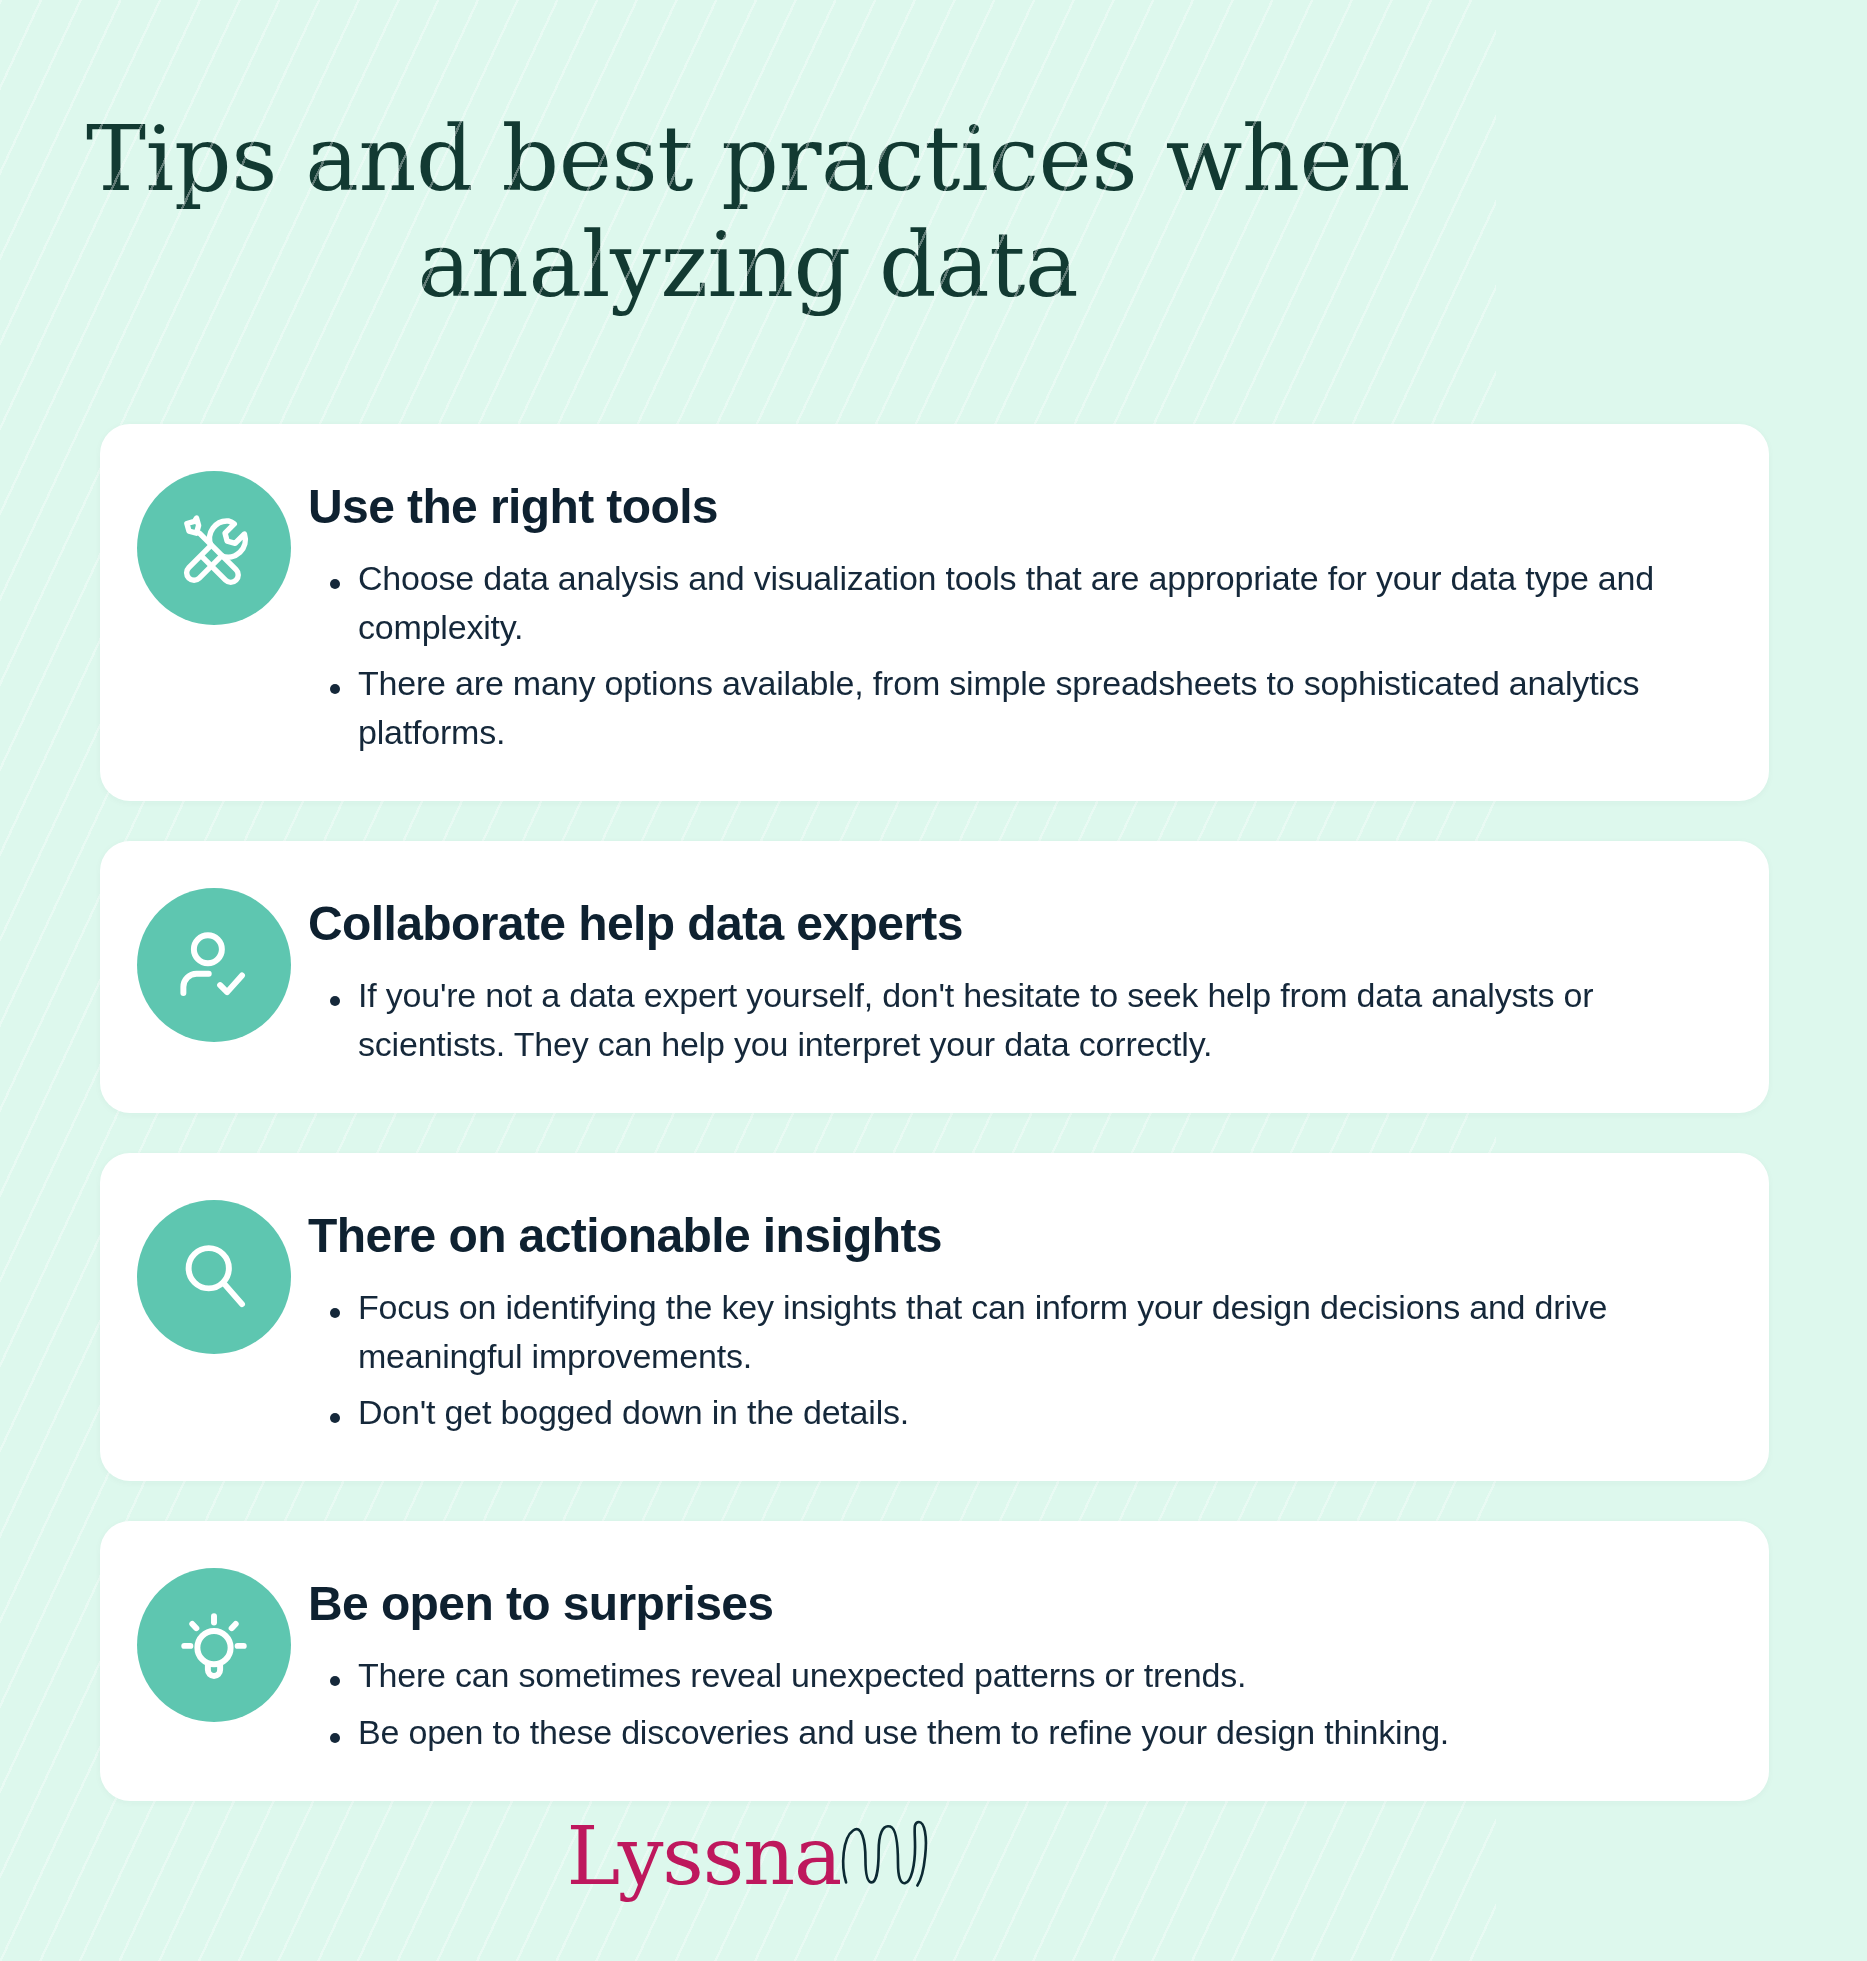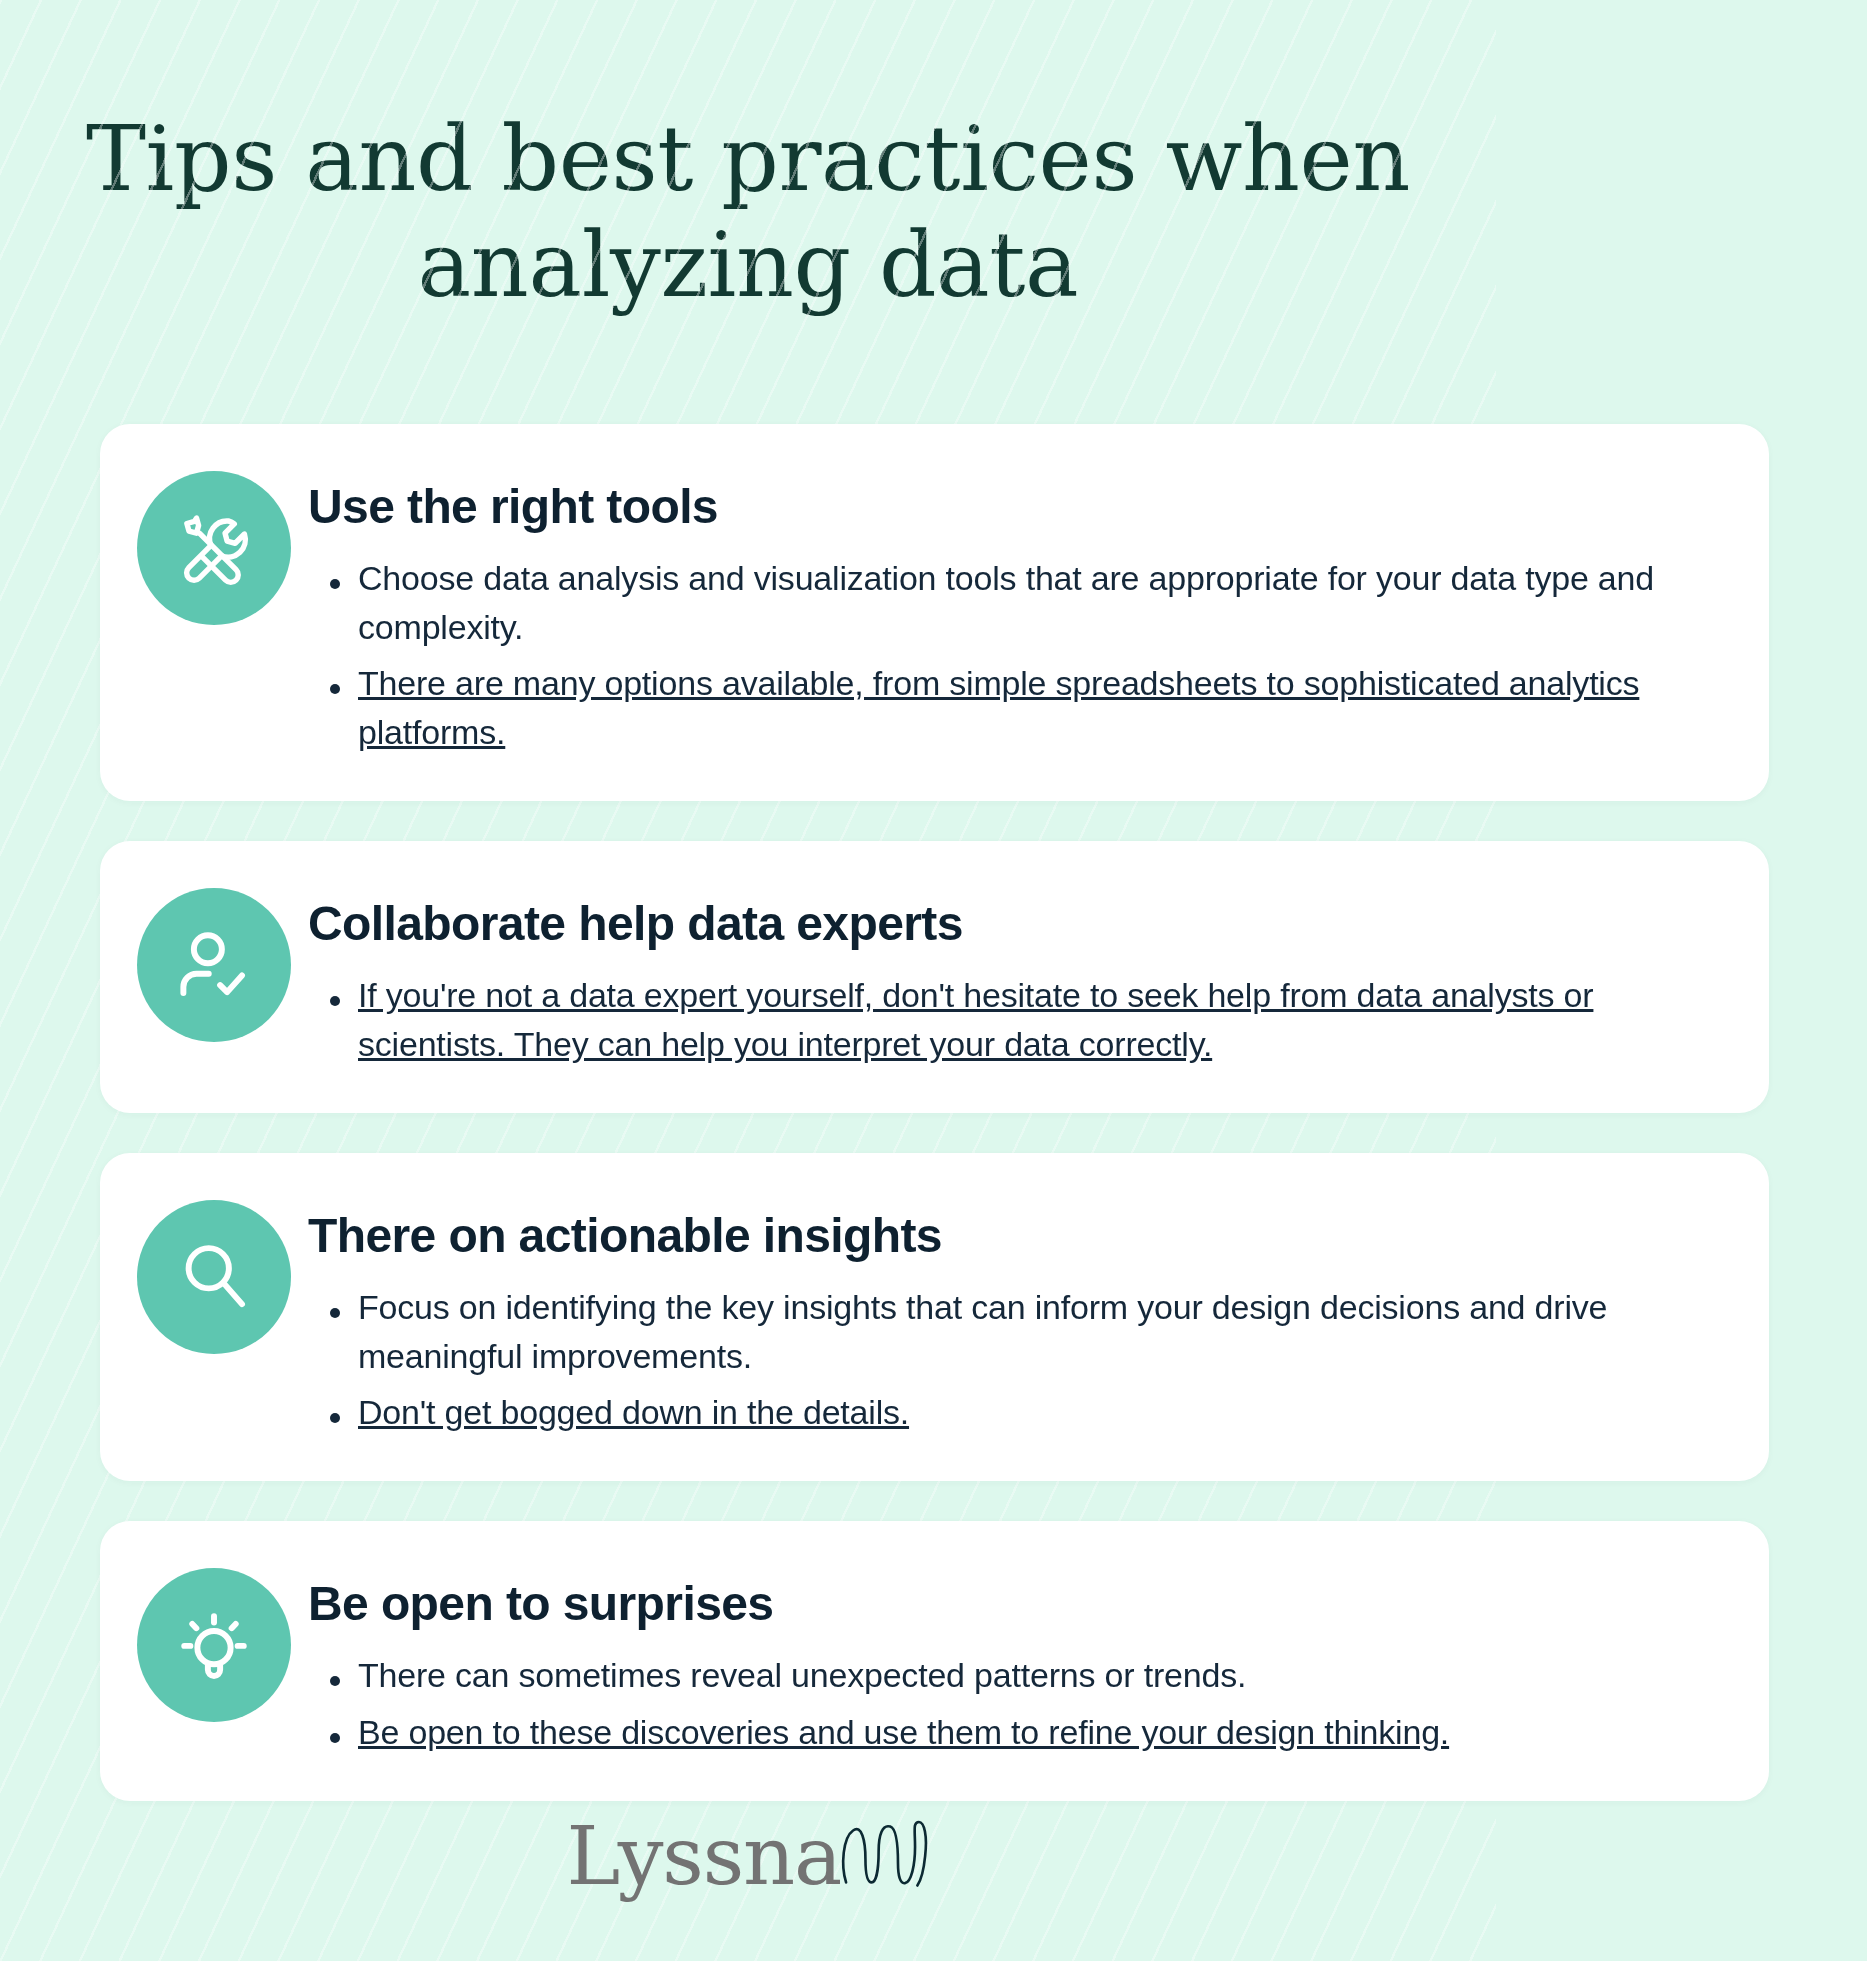--- a/index.html
+++ b/index.html
@@ -112,21 +112,21 @@
   ul.bullets li {
     position: relative;
     padding-left: 50px;
     font-size: 34px;
     line-height: 1.44;
     color: #15283a;
     letter-spacing: -0.2px;
     margin-bottom: 7.8px;
   }
 
-  ul.bullets li:last-child { margin-bottom: 0; text-decoration: underline; }
+  ul.bullets li:last-child { margin-bottom: 0; }
 
   ul.bullets li::before {
     content: "";
     position: absolute;
     left: 22px;
     top: 25px;
     width: 10px;
     height: 10px;
     border-radius: 50%;
     background: #15283a;
@@ -141,21 +141,21 @@
     display: flex;
     align-items: center;
     justify-content: center;
     gap: 0px;
   }
 
   .logo-word {
     font-family: "DejaVu Serif", "Liberation Serif", serif;
     font-size: 81px;
     line-height: 1;
-    color: #737373;
+    color: #be185d;
     letter-spacing: -1.2px;
     font-weight: 400;
   }
 
   .logo-squiggle {
     display: block;
     margin-left: -4.7px;
     margin-bottom: 4.7px;
   }
 </style>

